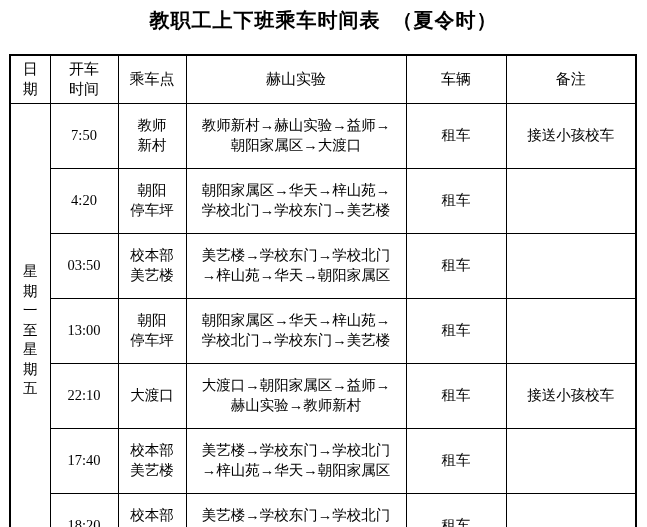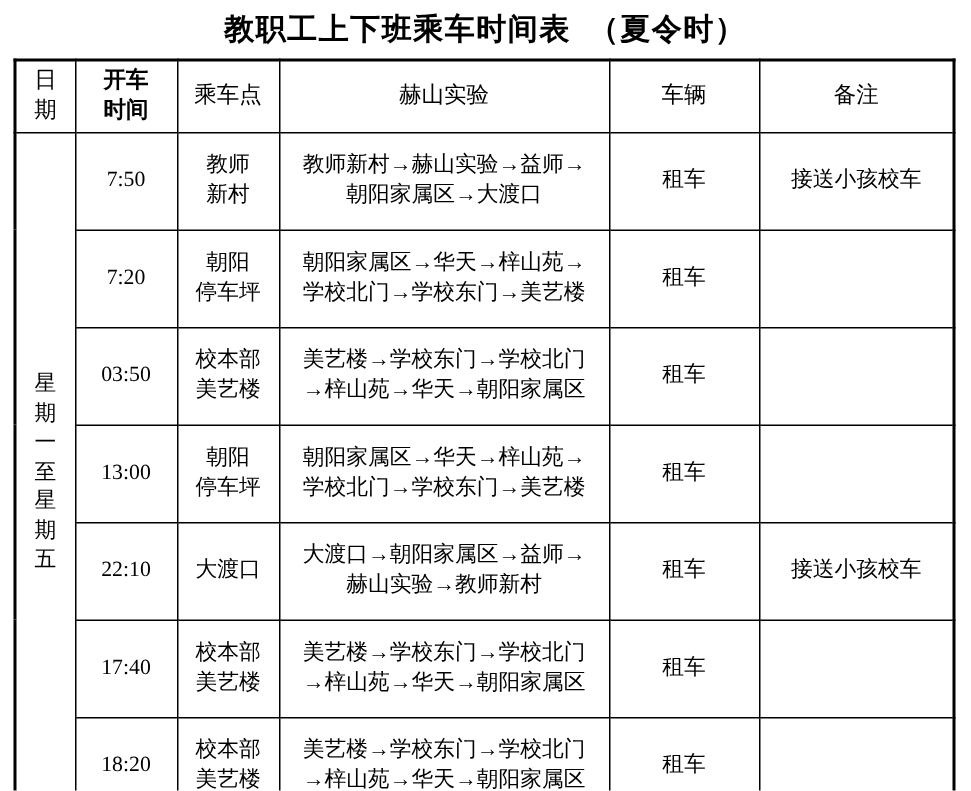--- a/index.html
+++ b/index.html
@@ -18,21 +18,21 @@
     position: relative;
     width: 647px;
     height: 527px;
     box-sizing: border-box;
   }
   .doc-title {
     text-align: center;
     font-size: 20px;
     font-weight: bold;
     letter-spacing: 1px;
-    padding: 8px 0 7px 0;
+    padding: 8px 0 22px 0;
     line-height: 1.2;
     white-space: pre;
   }
   table.schedule {
     border-collapse: collapse;
     table-layout: fixed;
     width: 628px;
     margin: 0 9px;
     border: 2px solid #000;
   }
@@ -63,21 +63,21 @@
     letter-spacing: 0;
   }
   .v-date span {
     display: block;
   }
   .hdr-date {
     line-height: 1.15;
   }
   .hdr-date span { display: block; }
   .hdr-time { line-height: 1.15; }
-  .hdr-time span { display: block; font-weight: bold; }
+  .hdr-time span { display: block; }
   .cell-multiline span { display: block; }
   .route {
     text-align: center;
     white-space: pre-line;
     margin-top: 31px;
   }
   .row-body td { height: 58px; }
 </style>
 </head>
 <body>
@@ -126,21 +126,21 @@
         <td class="cell-multiline">
           <span>教师</span>
           <span>新村</span>
         </td>
         <td class="route">教师新村→赫山实验→益师→
 朝阳家属区→大渡口</td>
         <td>租车</td>
         <td>接送小孩校车</td>
       </tr>
       <tr class="row-body">
-        <td>7:20</td>
+        <td>4:20</td>
         <td class="cell-multiline">
           <span>朝阳</span>
           <span>停车坪</span>
         </td>
         <td class="route">朝阳家属区→华天→梓山苑→
 学校北门→学校东门→美艺楼</td>
         <td>租车</td>
         <td></td>
       </tr>
       <tr class="row-body">

